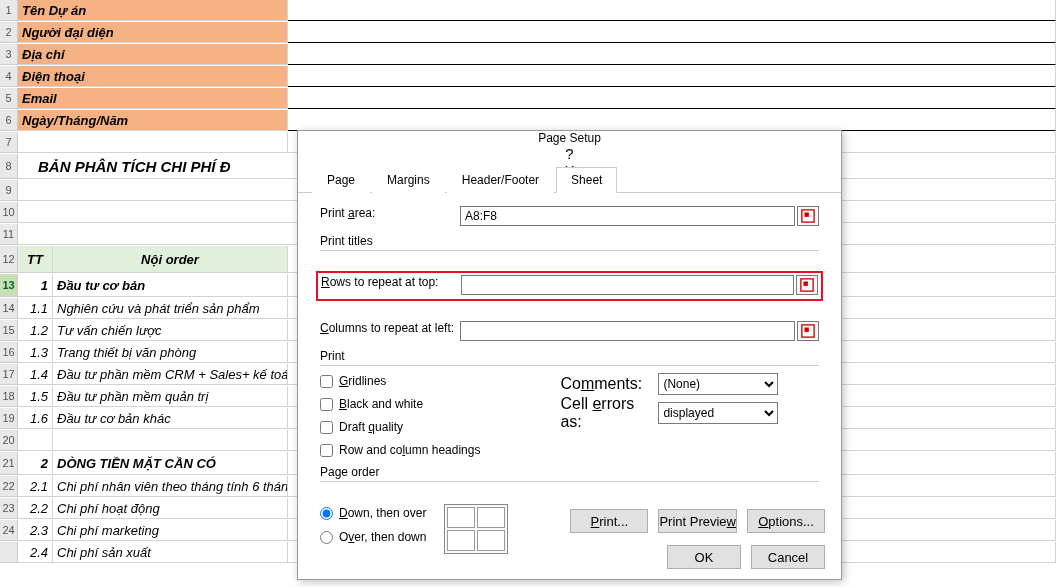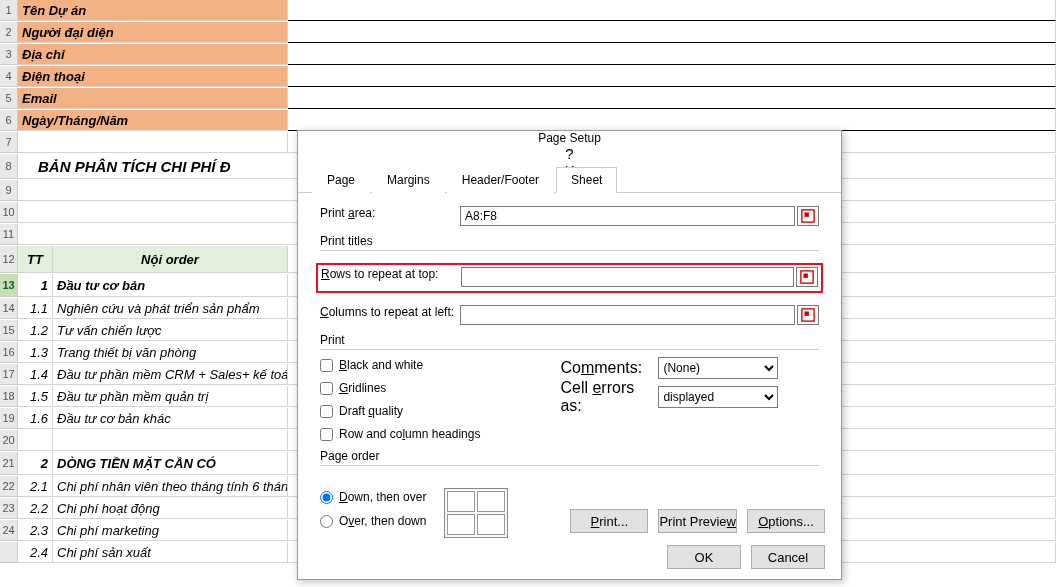--- a/index.html
+++ b/index.html
@@ -50,21 +50,21 @@
 .sel-row select { width: 120px; height: 22px; font-size: 12px; border: 1px solid #7a7a7a; background: #fff; }
 .page-order { display: flex; gap: 18px; align-items: flex-start; margin-top: 22px; }
 .radios { display: flex; flex-direction: column; gap: 6px; }
 .preview-box { width: 64px; height: 50px; border: 1px solid #888; background: #f9f9f9; display:flex; padding:2px; gap:2px;}
 .preview-box .c { flex:1; display:flex; flex-direction:column; gap:2px;}
 .preview-box .p { flex:1; background:#fff; border:1px solid #999;}
 .dlg-footer { position: absolute; right: 16px; bottom: 10px; display: flex; gap: 10px; }
 .dlg-footer2 { position: absolute; right: 16px; bottom: 46px; display: flex; gap: 10px; }
 .btn { min-width: 78px; height: 24px; border: 1px solid #adadad; background: #e1e1e1; font-size: 13px; cursor: pointer; }
 .btn.primary { min-width: 74px; }
-.hl-wrap { border: 2px solid #e81123; padding: 2px 3px; margin: 12px -4px; }
+.hl-wrap { border: 2px solid #e81123; padding: 2px 3px; margin: 20px -4px; }
 u.akey { text-decoration: underline; }
 </style>
 </head>
 <body>
 
 <div class="sheet">
 
   <div class="row">
       <div class="row-h">1</div>
       <div class="cell label-col">Tên Dự án</div>
@@ -253,25 +253,25 @@
             <rect x="4" y="4" width="5" height="5" fill="#c00"></rect>
           </svg>
         </div>
     </div>
     <div class="section-lbl">Print</div>
     <div class="fieldset-line"></div>
     <div class="print-opts">
       <div class="col-opts">
         <label class="chk">
             <input type="checkbox" style="">
+            <span><u class="akey">G</u>ridlines</span>
+          </label>
+        <label class="chk">
+            <input type="checkbox" style="">
             <span><u class="akey">B</u>lack and white</span>
-          </label>
-        <label class="chk">
-            <input type="checkbox" style="">
-            <span><u class="akey">G</u>ridlines</span>
           </label>
         <label class="chk">
             <input type="checkbox" style="">
             <span>Draft <u class="akey">q</u>uality</span>
           </label>
         <label class="chk">
             <input type="checkbox" style="">
             <span>Row and co<u class="akey">l</u>umn headings</span>
           </label>
       </div>

